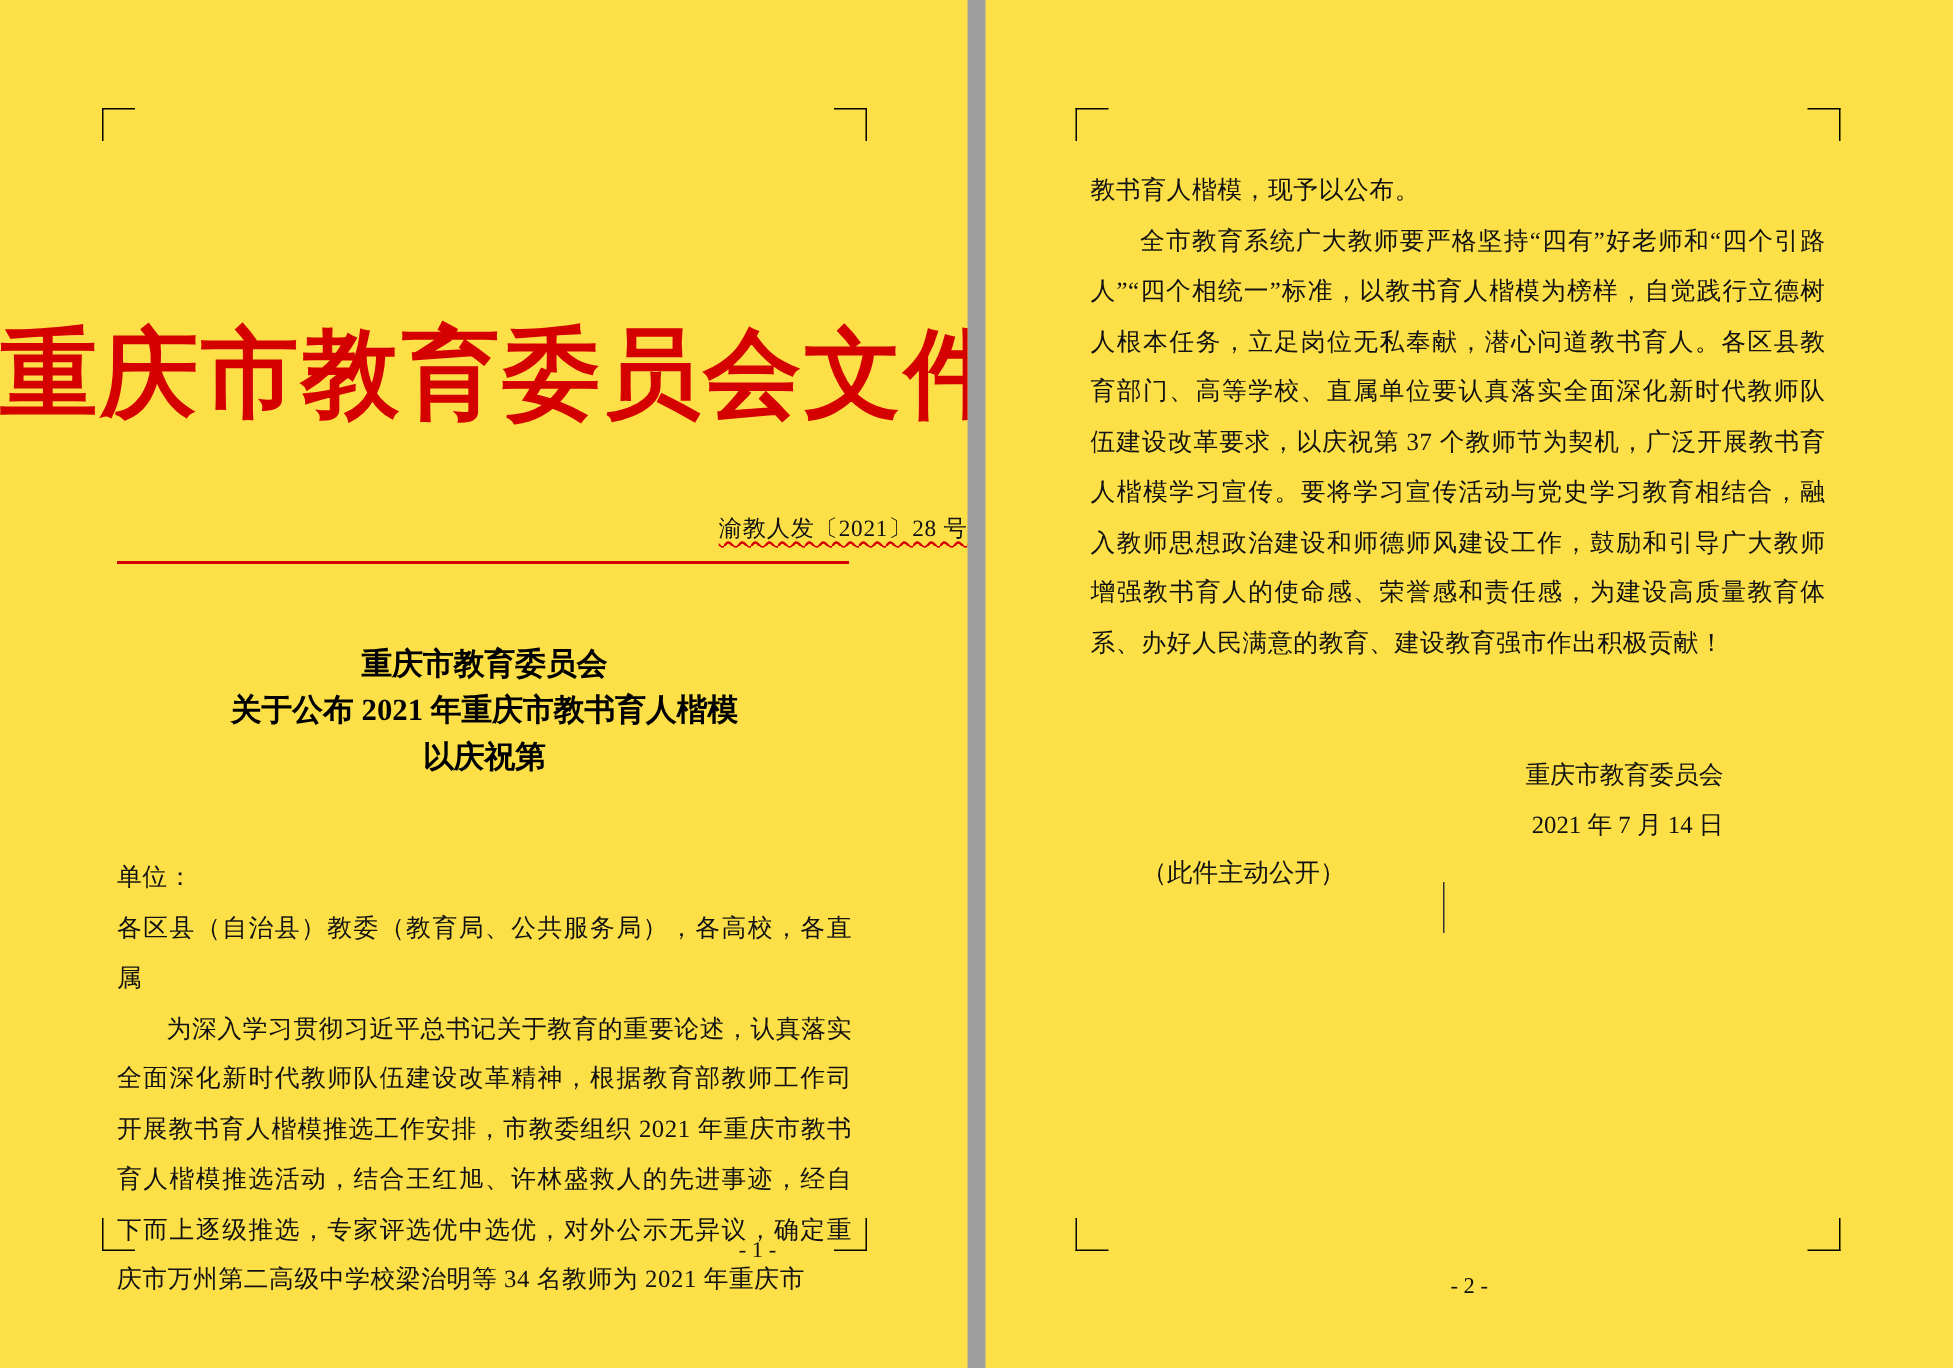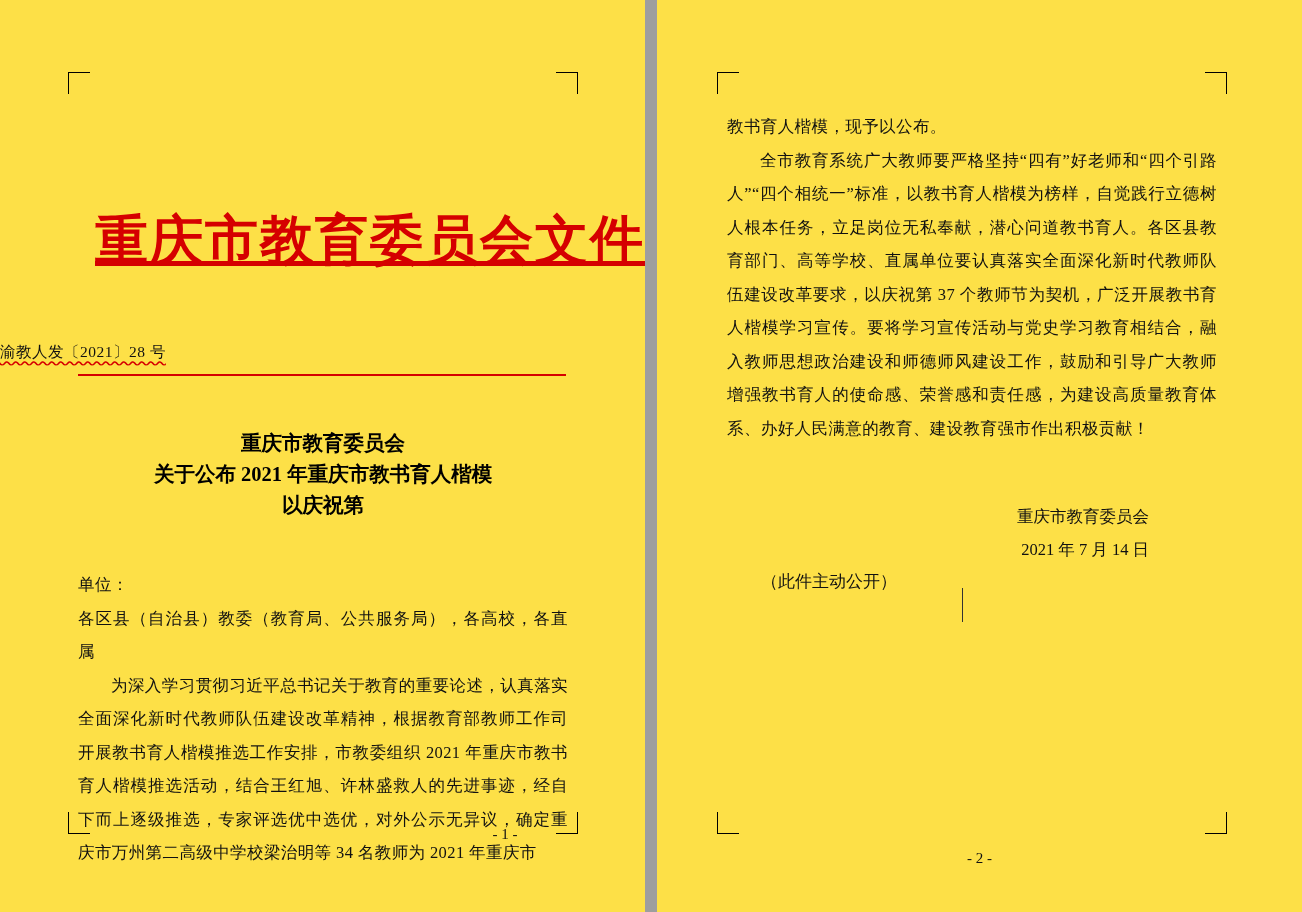--- a/index.html
+++ b/index.html
@@ -68,31 +68,30 @@
   
   .doc-head {
     position: absolute;
     left: 0;
     right: 0;
     top: 205px;
     text-align: right;
     color: #d50000;
     font-family: "DejaVu Serif", "Liberation Serif", serif;
     font-weight: bold;
-    font-size: 53px;
+    font-size: 65px;
     letter-spacing: 2px;
     white-space: nowrap;
-    text-decoration: underline;
   }
   .doc-number {
     position: absolute;
     left: 0;
     right: 0;
     top: 342px;
-    text-align: left;
+    text-align: right;
     font-size: 15.5px;
     letter-spacing: 0.5px;
     color: #111;
   }
   .doc-number .wave {
     text-decoration: underline;
     text-decoration-style: wavy;
     text-decoration-color: #d50000;
     text-underline-offset: 3px;
   }

